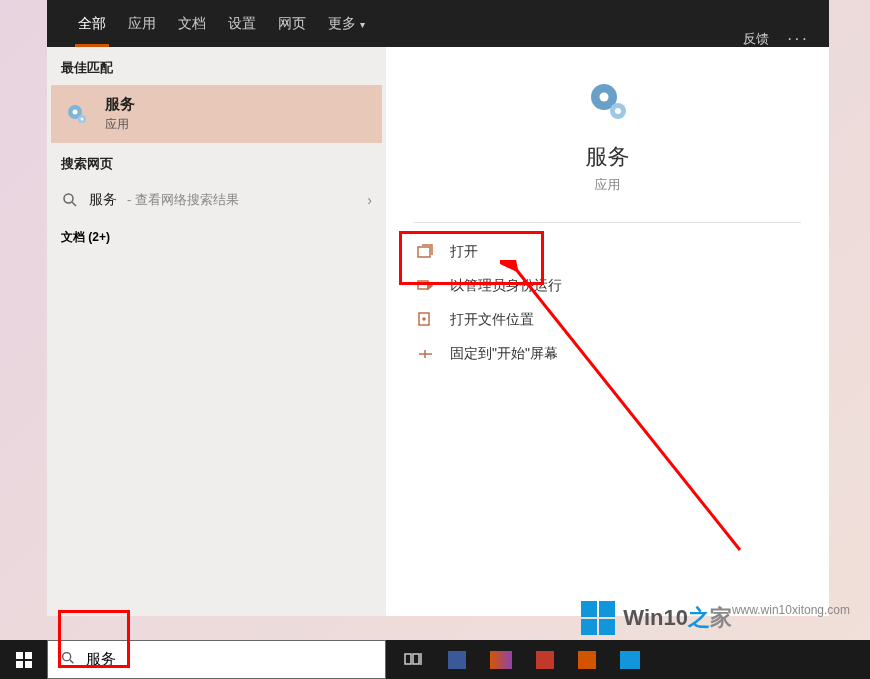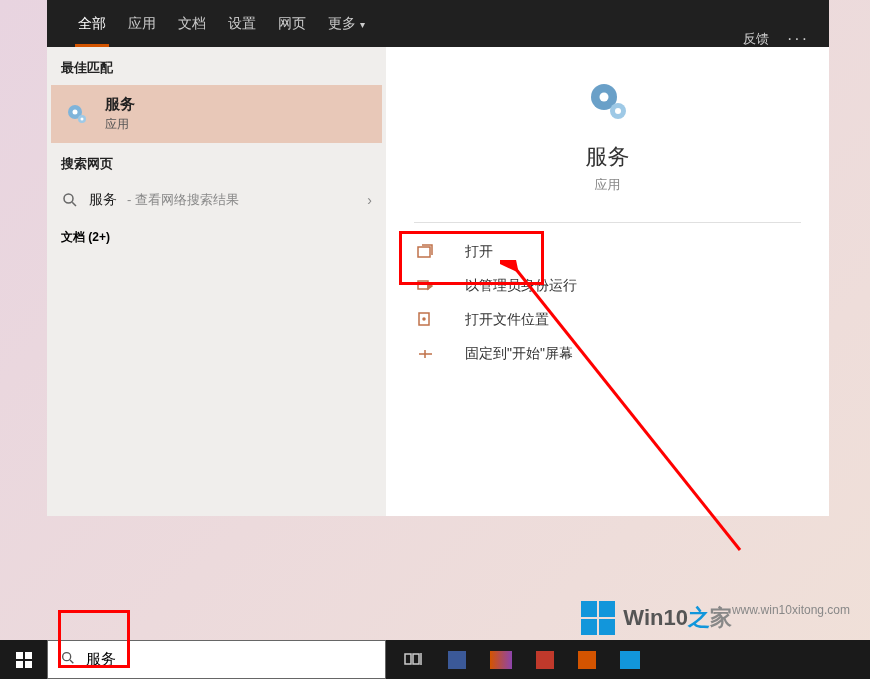--- a/index.html
+++ b/index.html
@@ -9,21 +9,21 @@
       font-family: "Microsoft YaHei", "Segoe UI", sans-serif;
       font-size: 13px;
       background: linear-gradient(135deg, #e8d4e0 0%, #f0e0d8 100%);
       overflow: hidden;
       position: relative;
     }
     .search-window {
       position: absolute;
       top: 0; left: 47px;
       width: 782px;
-      height: 516px;
+      height: 616px;
       background: #202020;
       display: flex;
       flex-direction: column;
     }
     .tabs-bar {
       height: 47px;
       background: #202020;
       display: flex;
       align-items: center;
       padding: 0 20px 0 20px;
@@ -148,21 +148,21 @@
     .divider {
       margin: 28px 28px 0 28px;
       border-top: 1px solid #e0e0e0;
     }
     .actions {
       padding: 12px 22px;
     }
     .action-row {
       display: flex;
       align-items: center;
-      gap: 31px;
+      gap: 16px;
       padding: 8px 8px;
       font-size: 14px;
       color: #333;
       cursor: pointer;
     }
     .action-row .ico {
       width: 18px; height: 18px;
       color: #c0724a;
       display: flex;
       align-items: center;

